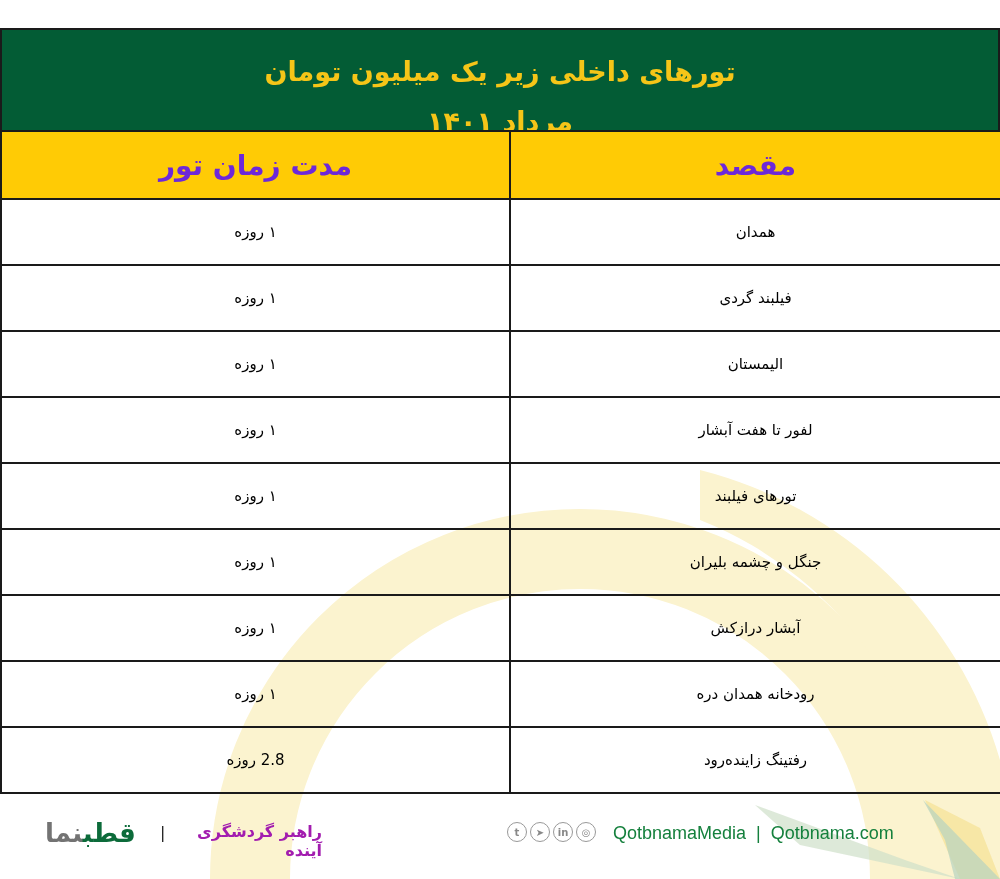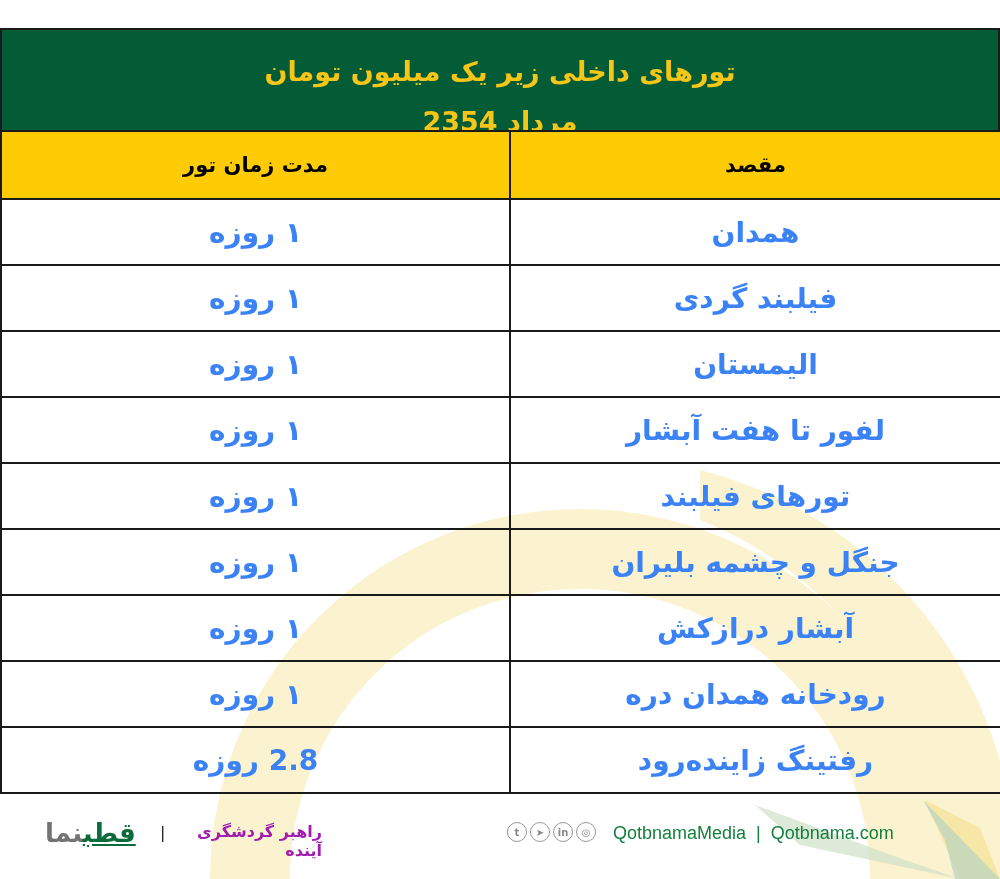--- a/index.html
+++ b/index.html
@@ -5,27 +5,27 @@
   html, body { margin:0; padding:0; }
   body { width:1000px; height:879px; position:relative; overflow:hidden; background:#ffffff; font-family:"DejaVu Sans", sans-serif; }
   .bg-deco { position:absolute; left:0; top:0; width:1000px; height:879px; z-index:0; }
   .sheet { position:absolute; left:0; top:0; width:1000px; z-index:1; }
   .title-band { position:absolute; left:0; top:0; width:1000px; height:130px; background:#035c35; border:2px solid #1a1a1a; box-sizing:border-box;margin-top:28px; }
   .title-line { position:absolute; left:0; width:100%; text-align:center; color:#f5c518; font-weight:bold; font-size:27px; direction:rtl; }
   .title-line.l1 { top:26px; }
   .title-line.l2 { top:76px; }
   table.tours { position:absolute; left:0; top:130px; width:1000px; border-collapse:collapse; direction:rtl; table-layout:fixed; }
   table.tours th, table.tours td { border:2px solid #1a1a1a; text-align:center; vertical-align:middle; padding:0; }
-  table.tours th { background:#ffcb05; height:66px; font-size:21px; font-weight:bold; color:#000000; }
-  table.tours td { height:64px; font-size:28px; color:#3b82f6; background:transparent;font-weight:bold; }
+  table.tours th { background:#ffcb05; height:66px; font-size:28px; font-weight:bold; color:#6d28d9; }
+  table.tours td { height:64px; font-size:15px; color:#000000; background:transparent; }
   col.c-dest { width:491px; }
   col.c-dur { width:509px; }
   .footer { position:absolute; left:0; top:815px; width:1000px; height:40px; z-index:1; }
   .logo { position:absolute; left:45px; top:3px; font-size:26px; font-weight:bold; direction:rtl; }
-  .logo .g { color:#0c6b3a;text-decoration:underline; }
+  .logo .g { color:#0c6b3a; }
   .logo .y { color:#737373; }
   .sep1 { position:absolute; left:160px; top:8px; font-size:16px; color:#222; }
   .slogan { position:absolute; left:172px; top:7px; font-size:16px; font-weight:bold; color:#a21caf; direction:rtl; width:150px; text-align:right; }
   .socials { position:absolute; left:507px; top:7px; display:flex; gap:3px; }
   .soc { width:20px; height:20px; border:1.5px solid #999; border-radius:50%; box-sizing:border-box; display:flex; align-items:center; justify-content:center; font-size:10px; color:#888; font-weight:bold; }
   .handle { position:absolute; left:613px; top:8px; font-size:18px; color:#15803d; font-family:"Liberation Sans", sans-serif; }
 </style>
 </head>
 <body>
 
@@ -33,21 +33,21 @@
   <circle cx="580" cy="879" r="330" fill="none" stroke="#fbf3cf" stroke-width="80"></circle>
   <path d="M700 470 A 420 420 0 0 1 1000 760 L1000 879 L940 879 A 380 380 0 0 0 700 520 Z" fill="#fbf3cf"></path>
   <path d="M755 805 L905 860 L960 879 L800 845 Z" fill="#cfe0c9" opacity="0.7"></path>
   <path d="M925 800 L980 828 L1000 879 L960 879 Z" fill="#f6e39b" opacity="0.8"></path>
   <path d="M923 800 L1000 879 L955 879 L945 840 Z" fill="#b7d3c1" opacity="0.7"></path>
 </svg>
 
 <div class="sheet">
   <div class="title-band">
     <div class="title-line l1">تورهای داخلی زیر یک میلیون تومان</div>
-    <div class="title-line l2">مرداد 2354</div>
+    <div class="title-line l2">مرداد ۱۴۰۱</div>
   </div>
 
   <table class="tours">
     <colgroup>
         <col class="c-dest">
         <col class="c-dur">
       </colgroup>
     <thead>
       <tr>
         <th>مقصد</th>

